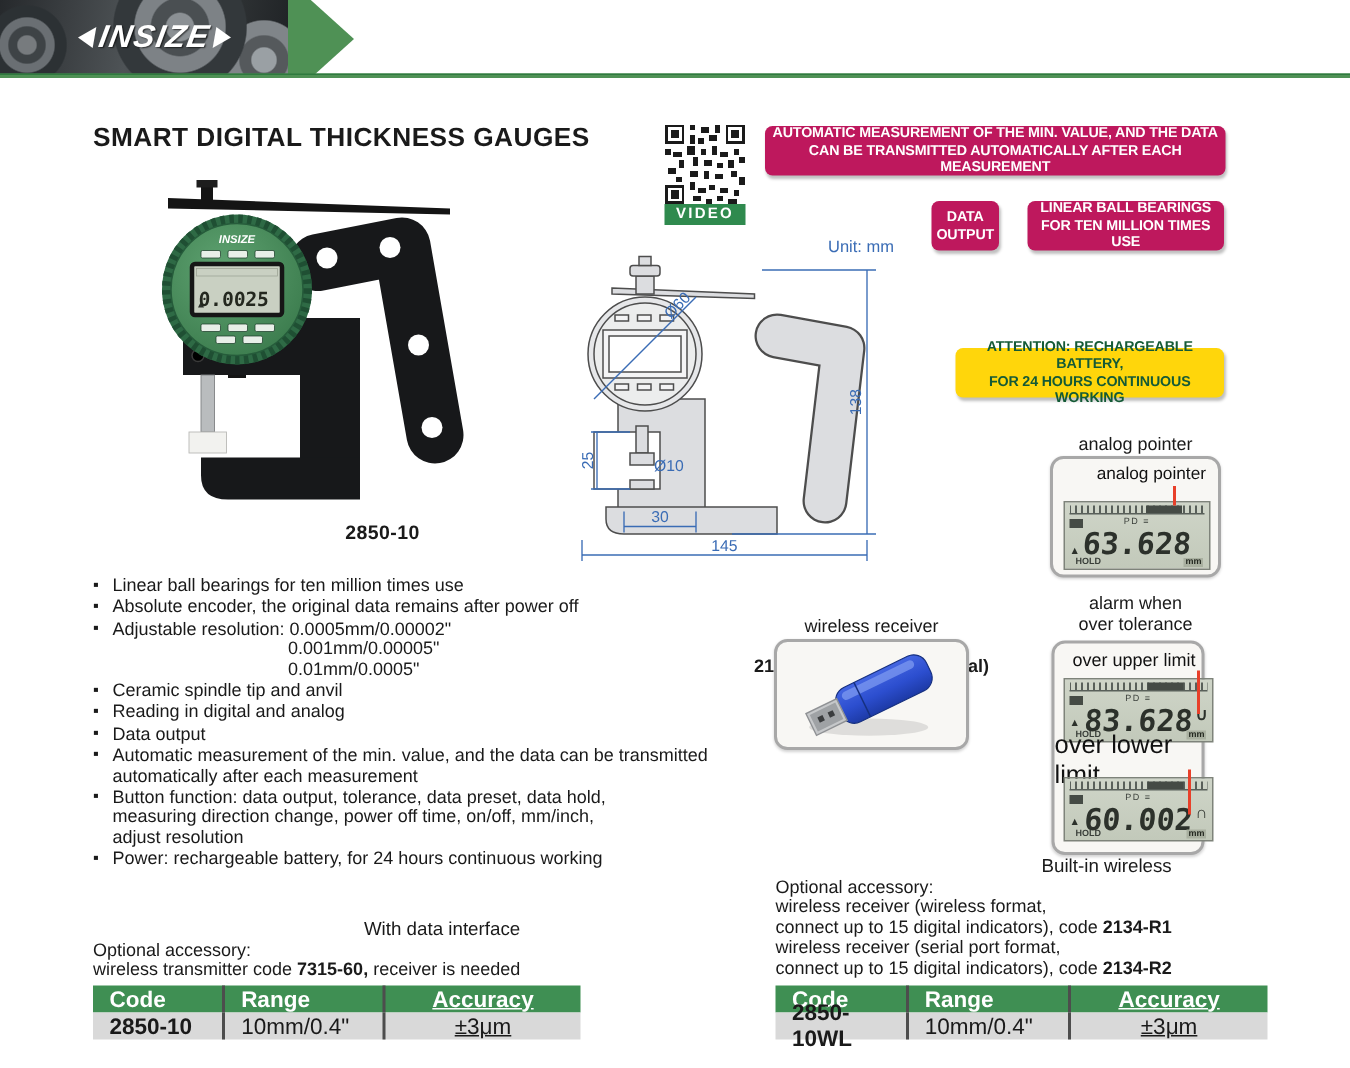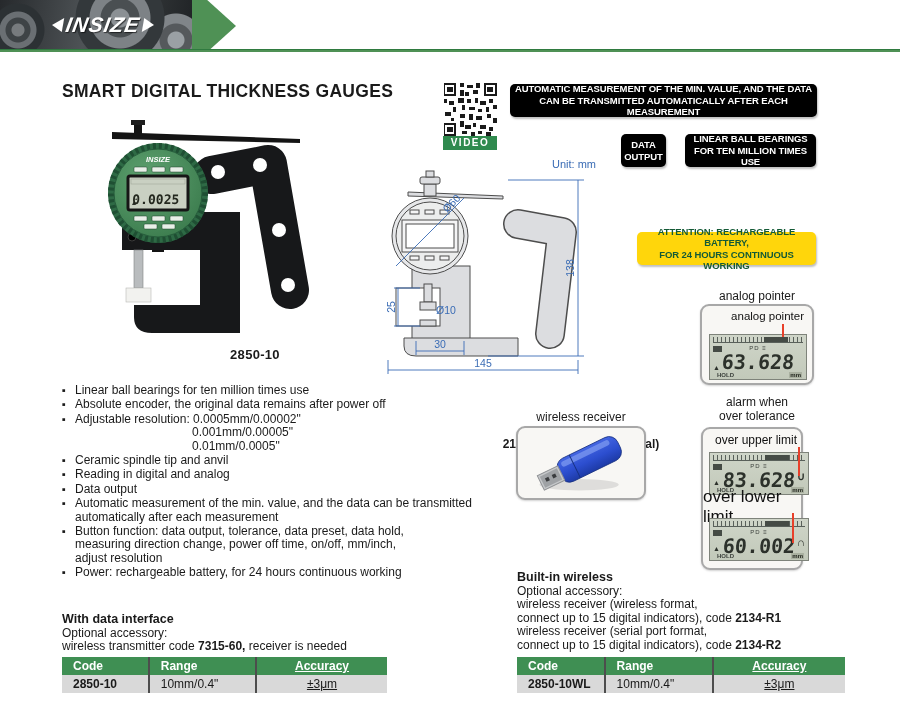--- a/index.html
+++ b/index.html
@@ -29,21 +29,21 @@
   .tri-l { border-right:11px solid #fff; }
   .tri-r { border-left:11px solid #fff; }
   
   .title { position:absolute; left:62px; top:81px; font-size:17.5px; font-weight:bold; letter-spacing:.3px; }
   
   .qr-wrap { position:absolute; left:443px; top:83px; width:54px; }
   .qr-wrap svg { display:block; width:54px; height:53px; }
   .video-tag { width:54px; height:14px; background:#2F8A4E; color:#fff; font-size:10px; font-weight:bold;
                text-align:center; line-height:14px; letter-spacing:1.5px; }
   
-  .badge { position:absolute; background:#000000; color:#fff; font-weight:bold; font-size:9.5px;
+  .badge { position:absolute; background:#be185d; color:#fff; font-weight:bold; font-size:9.5px;
            border-radius:5px; display:flex; align-items:center; justify-content:center; text-align:center;
            white-space:pre-line; line-height:11.5px; letter-spacing:-0.1px; box-shadow:1px 2px 2px rgba(0,0,0,.25); padding:2px 4px; }
   .badge.yellow { background:#FFD60B; color:#145A36; }
   .b1 { left:510px; top:84px;  width:307px; height:33px; }
   .b2 { left:621px; top:134px; width:45px;  height:33px; }
   .b3 { left:685px; top:134px; width:131px; height:33px; }
   .b4 { left:648px; top:185px; width:168px; height:33px; }
   .b5 { left:637px; top:232px; width:179px; height:33px; }
   
   .photo { position:absolute; left:82px; top:120px; width:300px; height:228px; }
@@ -71,25 +71,25 @@
   .red-line { position:absolute; width:2px; background:#E8402A; z-index:5; }
   .inner-label { position:absolute; font-size:11.5px; color:#111; }
   
   .features { position:absolute; left:62px; top:384px; width:448px; }
   .feat { display:flex; font-size:12px; line-height:13.4px; margin-bottom:1px; }
   .feat .bullet { flex:0 0 13px; font-size:11px; line-height:13.4px; }
   .feat .ftxt { white-space:pre-line; }
   .feat .sub { display:block; margin-left:117px; white-space:nowrap; }
   
   .sec { position:absolute; font-size:12px; line-height:13.6px; }
-  .sec-h { font-weight:bold; font-size:12.5px; }
+  .sec-h { font-weight:normal; font-size:12.5px;text-align:right; }
   .sec-left  { left:62px;  top:613px; }
   .sec-right { left:517px; top:571px; }
   
-  .spec-table { position:absolute; font-size:12px; }
+  .spec-table { position:absolute; font-size:15px; }
   .tbl-left  { left:62px;  top:657px; width:325px; }
   .tbl-right { left:517px; top:657px; width:328px; }
   .t-row { display:flex; height:18px; }
   .t-head { background:#3F8F53; color:#fff; font-weight:bold; }
   .t-body { background:#D9D9D9; }
   .t-cell { display:flex; align-items:center; padding-left:11px; }
   .t-cell.c1 { width:27%; border-right:2px solid #4d4d4d; }
   .t-cell.c2 { width:33%; border-right:2px solid #4d4d4d; }
   .t-cell.c3 { width:40%; justify-content:center; padding-left:0;text-decoration:underline; }
   .t-body .c1 { font-weight:bold; }

